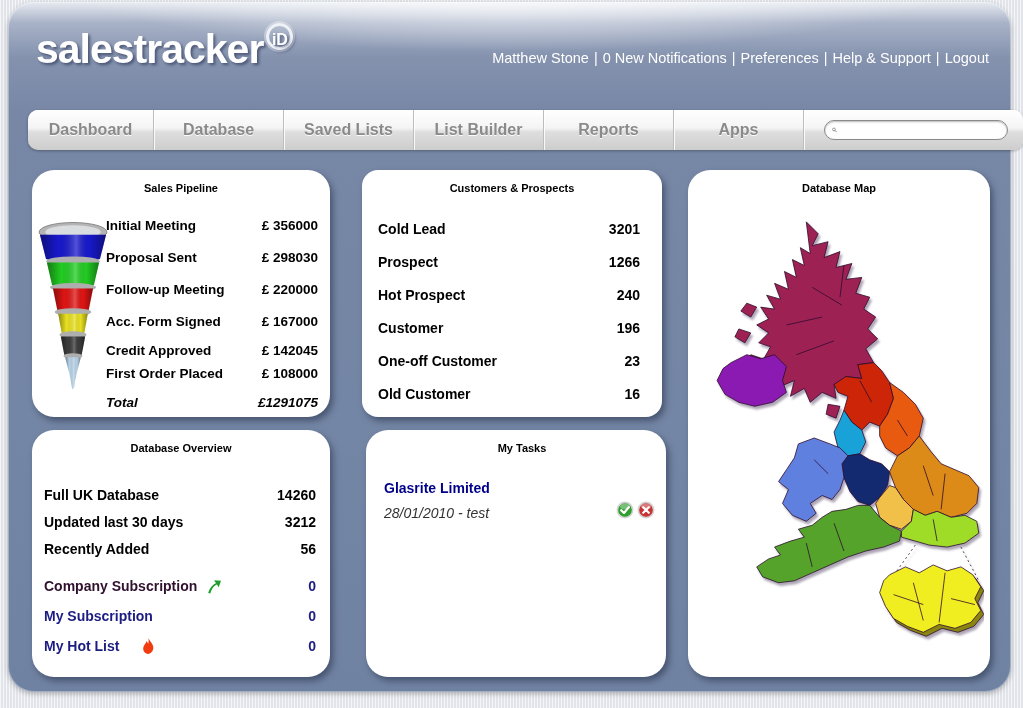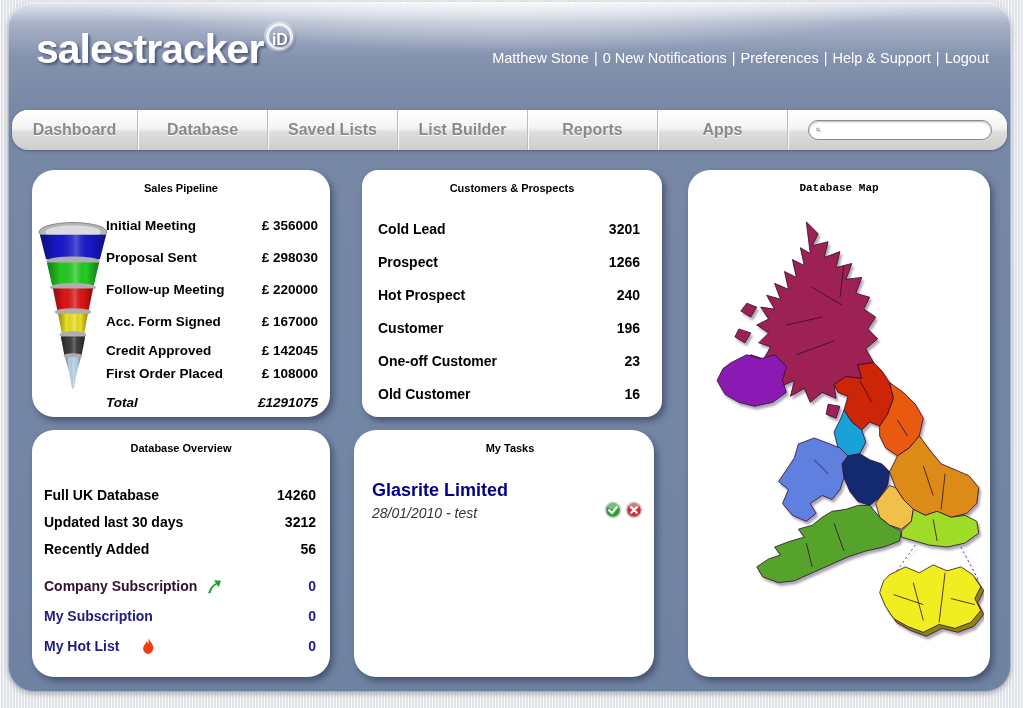--- a/index.html
+++ b/index.html
@@ -31,21 +31,21 @@
     width:27px; height:27px; line-height:27px; text-align:center;
     font-size:16px; letter-spacing:0; color:#fff; font-weight:bold;
     border:3px solid #eef1f6; border-radius:50%;
     box-shadow:0 0 0 2px rgba(255,255,255,.35), 2px 2px 3px rgba(25,35,70,.4);
   }
   .header-links { position:absolute; right:22px; top:48px; color:#fff; font-size:14.5px; white-space:nowrap; }
   .header-links .hlink { cursor:pointer; }
   .header-links .sep { margin:0 5px; }
   
   .navbar {
-    position:absolute; left:4px; top:108px; width:995px; height:40px; border-radius:16px;
+    position:absolute; left:20px; top:108px; width:995px; height:40px; border-radius:10px;
     background:linear-gradient(180deg,#ffffff 0%,#f4f4f4 45%,#dedede 55%,#cdcdcd 100%);
     box-shadow:0 1px 3px rgba(0,0,0,.3), inset 0 1px 0 #fff;
     display:flex; align-items:stretch;justify-content:flex-end;
   }
   .tab {
     width:130px; display:flex; align-items:center; justify-content:center;
     font-weight:bold; font-size:16px; color:#8a8a8a; text-shadow:0 1px 0 rgba(255,255,255,.9);
     border-right:1px solid #bdbdbd; box-shadow:1px 0 0 rgba(255,255,255,.85); cursor:pointer;
   }
   .tab:first-child { width:126px; }
@@ -53,23 +53,23 @@
   .search-pill {
     width:184px; height:20px; border:1px solid #8a8a8a; border-radius:11px; background:#fff;
     display:flex; align-items:center; padding:0 7px;
     box-shadow:inset 0 1px 2px rgba(0,0,0,.28);
   }
   .search-pill input { border:none; outline:none; flex:1; font-size:12px; background:transparent; margin-left:4px; font-family:"Liberation Sans",sans-serif; }
   
   .card { position:absolute; background:#fff; border-radius:22px; box-shadow:3px 4px 6px rgba(28,38,62,.5); }
   #card-pipeline  { left:24px;  top:168px; width:298px; height:247px; }
   #card-customers { left:354px; top:168px; width:300px; height:247px;border-radius:16px; }
-  #card-map       { left:680px; top:168px; width:302px; height:507px;font-family:Liberation Mono, monospace; }
+  #card-map       { left:680px; top:168px; width:302px; height:507px; }
   #card-overview  { left:24px;  top:428px; width:298px; height:247px; }
-  #card-tasks     { left:346px; top:428px; width:300px; height:247px;padding-left:12px; }
+  #card-tasks     { left:358px; top:428px; width:300px; height:247px;padding-left:12px; }
   .card-title { text-align:center; font-weight:bold; font-size:11px; color:#000; margin-top:12px; }
   
   .funnel { position:absolute; left:1px; top:40px; }
   .pipeline-rows { position:absolute; left:74px; right:12px; top:44px; }
   .prow { display:flex; justify-content:space-between; align-items:center; font-weight:bold; font-size:13.5px; color:#000; height:22px; }
   .prow:nth-child(1), .prow:nth-child(2), .prow:nth-child(3) { margin-bottom:10px; }
   .prow:nth-child(4) { margin-bottom:7px; }
   .prow:nth-child(5) { margin-bottom:1px; }
   .prow:nth-child(6) { margin-bottom:7px; }
   .prow.total-row { font-style:italic; }
@@ -79,21 +79,21 @@
   .crow { display:flex; justify-content:space-between; align-items:center; font-weight:bold; font-size:14px; color:#000; height:22px; margin-bottom:11px; }
   
   .overview-rows { position:absolute; left:12px; right:14px; top:54px; }
   .srow { display:flex; justify-content:space-between; align-items:center; font-weight:bold; font-size:14px; color:#000; height:21px; margin-bottom:6px; }
   .subs { margin-top:16px; }
   .subrow { display:flex; justify-content:space-between; align-items:center; font-weight:bold; font-size:14px; height:22px; margin-bottom:8px; color:#1c1c82; }
   .subrow .sublabel { display:flex; align-items:center; cursor:pointer; }
   .subrow.company .sublabel { color:#30102e; }
   .subrow .mini-icon { margin-left:9px; display:inline-flex; }
   
-  .task-company { position:absolute; left:18px; top:50px; font-weight:bold; font-size:18px; color:#00008b; cursor:pointer; }
+  .task-company { position:absolute; left:18px; top:50px; font-weight:bold; font-size:14px; color:#00008b; cursor:pointer; }
   .task-note { position:absolute; left:18px; top:75px; font-style:italic; font-size:14px; color:#333; }
   .task-actions { position:absolute; right:11px; top:71px; display:flex; gap:3px; }
   .task-actions svg { cursor:pointer; }
   
   .map-svg { position:absolute; left:6px; top:36px; }
   .map-svg path { stroke:rgba(45,12,45,.8); stroke-width:1; }
   .map-group { filter:drop-shadow(2px 3px 1px rgba(50,30,70,.4)); }
 </style>
 </head>
 <body>

